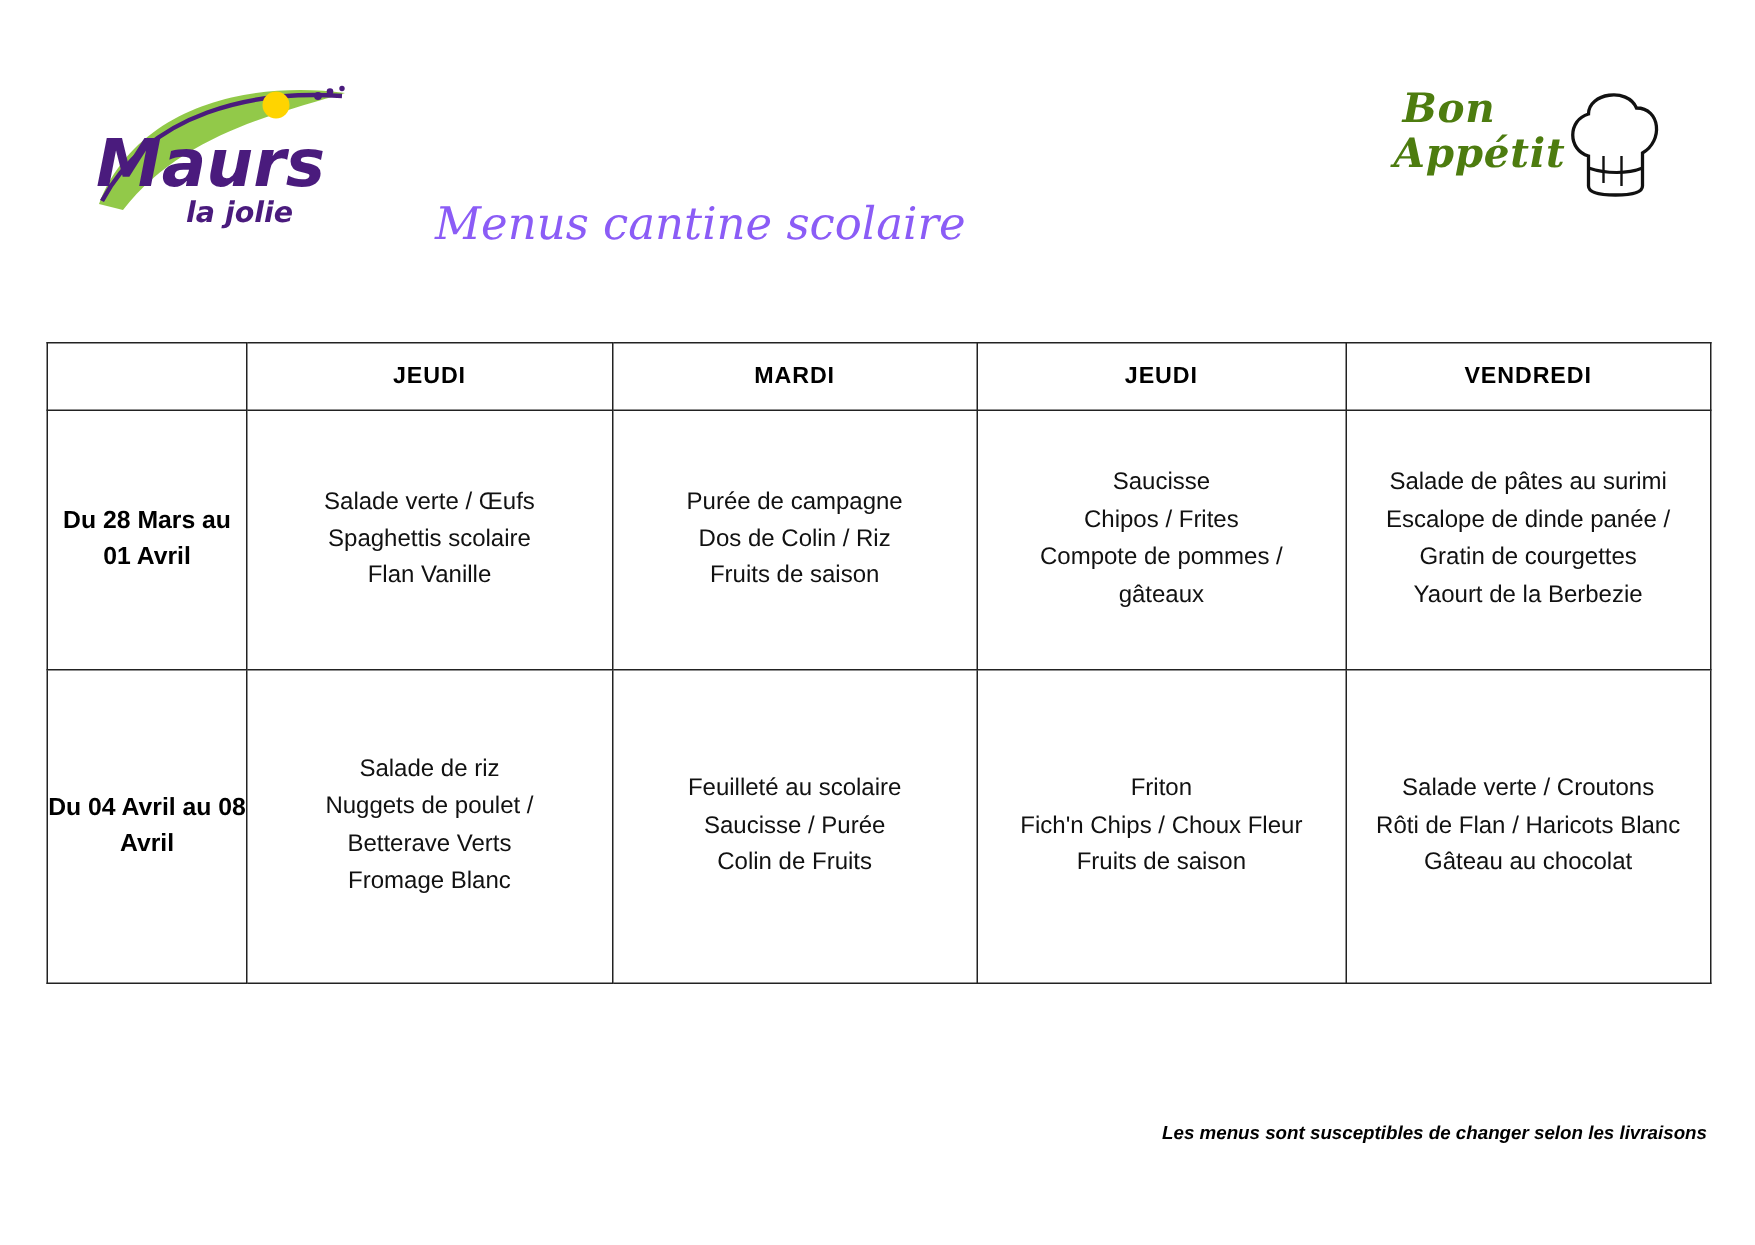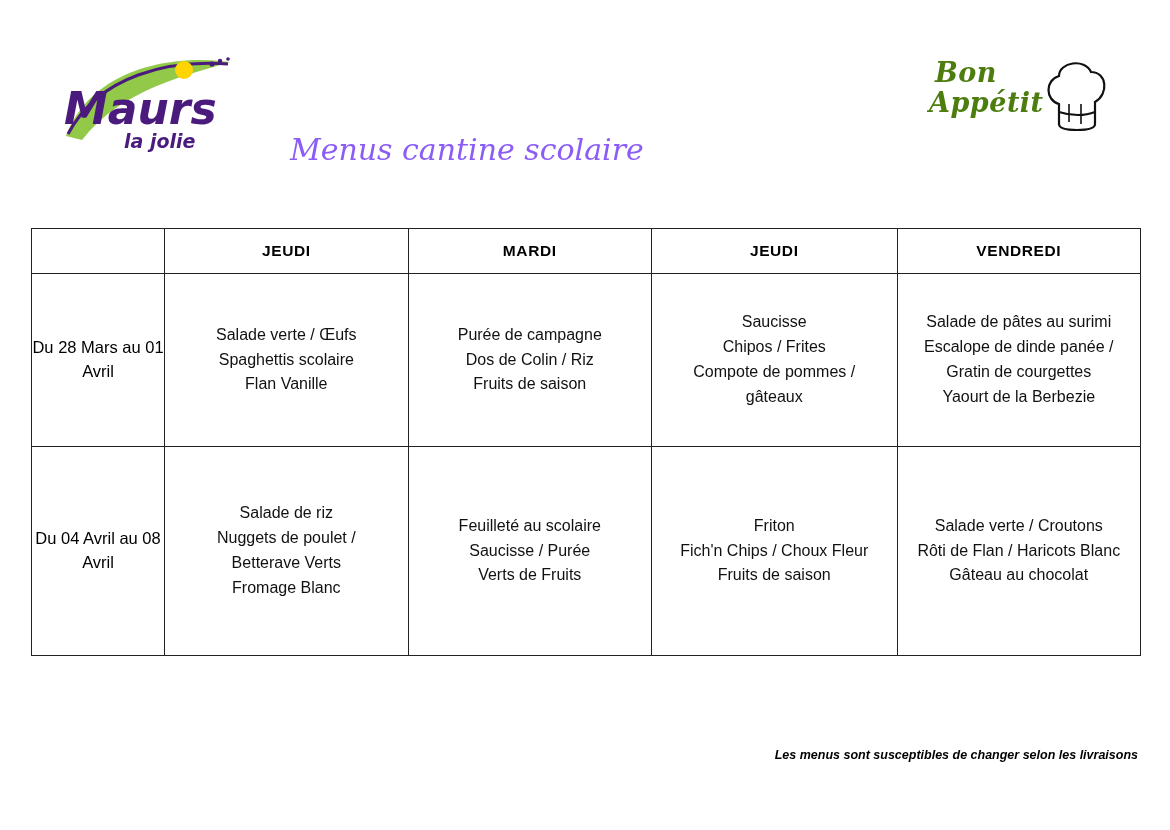--- a/index.html
+++ b/index.html
@@ -95,21 +95,21 @@
     font-weight: bold;
     letter-spacing: 0.6px;
     text-align: center;
     color: #000;
   }
   .head-blank { border: 1px solid #222222; }
 
   .week-cell {
     text-align: center;
     font-size: 16.5px;
-    font-weight: normal;
+    font-weight: bold;
     line-height: 1.45;
     color: #000;
     padding: 4px 2px;
   }
   .menu-cell {
     text-align: center;
     font-size: 16px;
     line-height: 1.55;
     color: #111;
     padding: 10px 8px;
@@ -209,21 +209,21 @@
       </td>
       <td class="menu-cell">
         <span class="line">Salade de riz</span>
         <span class="line">Nuggets de poulet /</span>
         <span class="line">Betterave Verts</span>
         <span class="line">Fromage Blanc</span>
       </td>
       <td class="menu-cell">
         <span class="line">Feuilleté au scolaire</span>
         <span class="line">Saucisse / Purée</span>
-        <span class="line">Verts de Fruits</span>
+        <span class="line">Colin de Fruits</span>
       </td>
       <td class="menu-cell">
         <span class="line">Friton</span>
         <span class="line">Fich'n Chips / Choux Fleur</span>
         <span class="line">Fruits de saison</span>
       </td>
       <td class="menu-cell">
         <span class="line">Salade verte / Croutons</span>
         <span class="line">Rôti de Flan / Haricots Blanc</span>
         <span class="line">Gâteau au chocolat</span>

